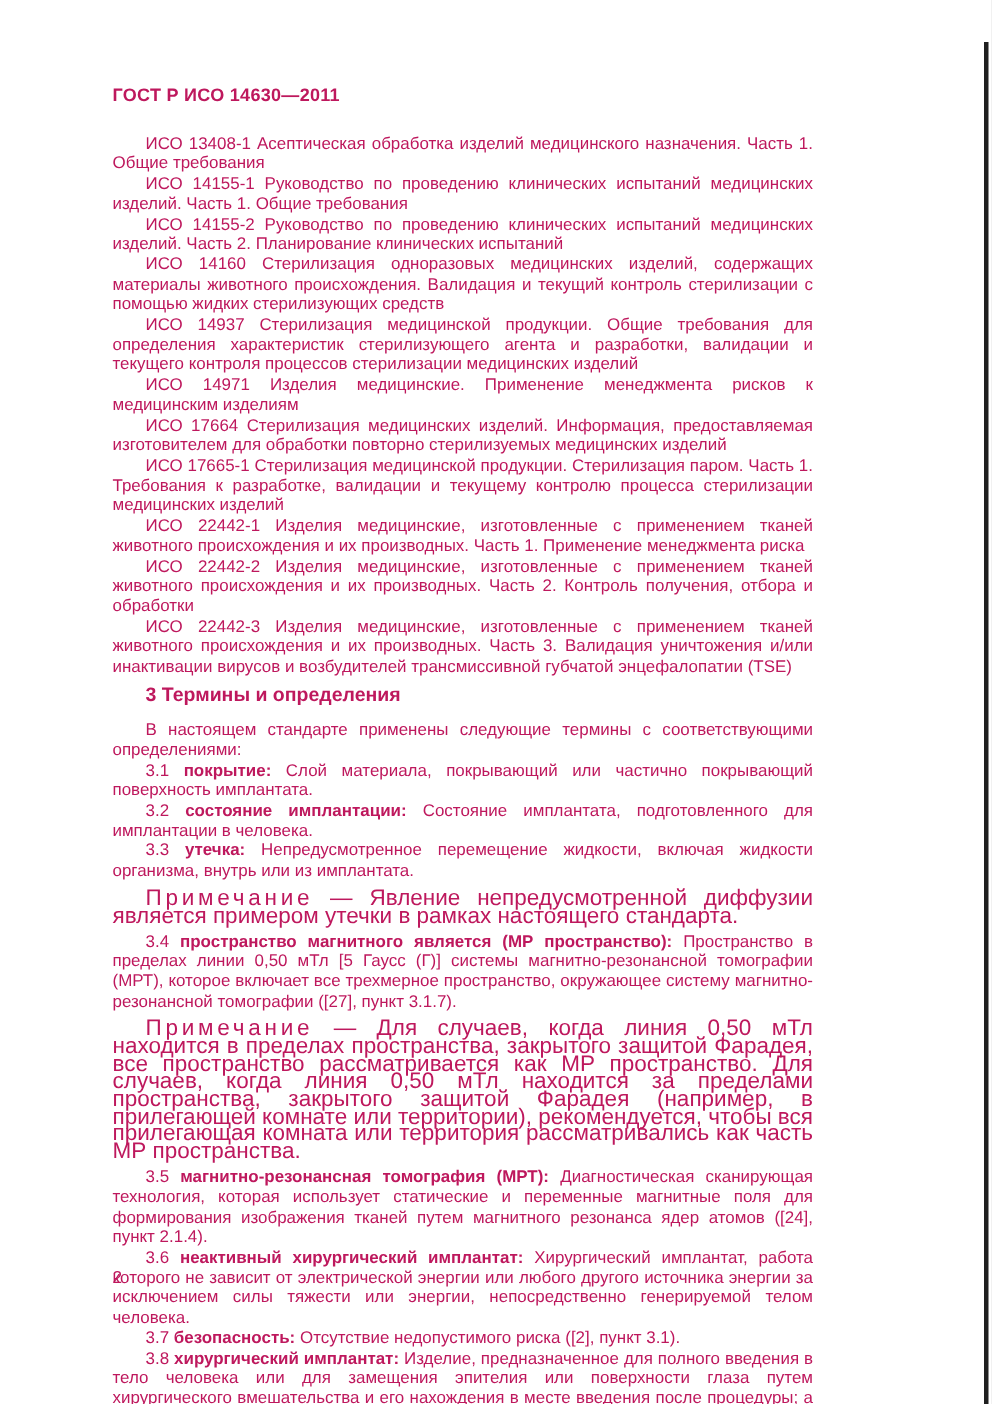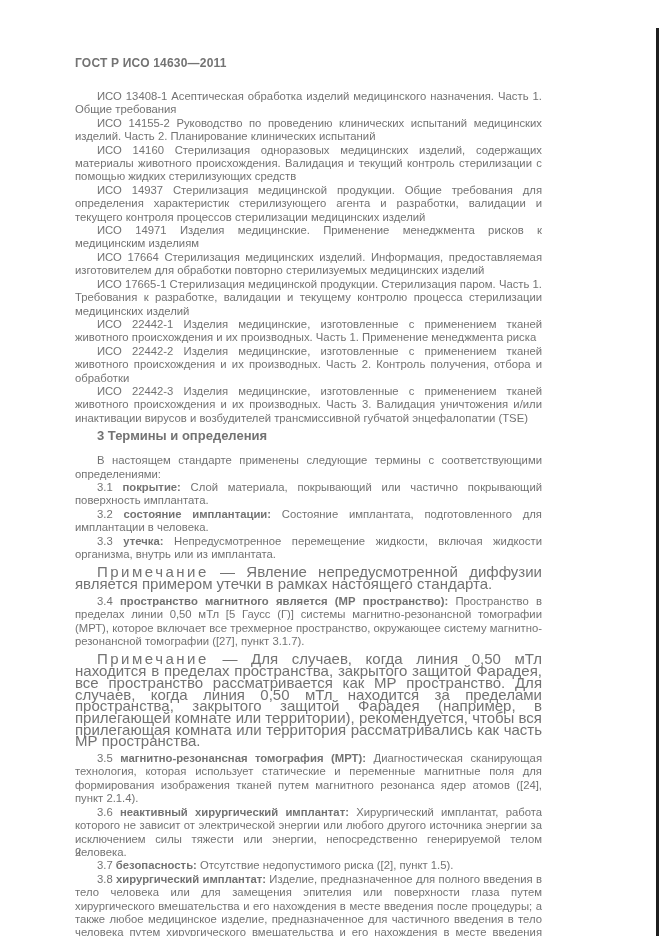--- a/index.html
+++ b/index.html
@@ -1,21 +1,21 @@
 <!DOCTYPE html>
 <html lang="ru"><head>
 <meta charset="utf-8">
 <style>
   html,body{margin:0;padding:0;background:#e8e8e8;}
   .page{
     position:relative;
     width:661px;height:936px;
     background:#ffffff;
     font-family:"Liberation Sans", sans-serif;
-    color:#737373;
+    color:#be185d;
     overflow:hidden;
   }
   .content{
     position:absolute;
     left:75px;top:56px;
     width:467px;
   }
   .running-header{
     font-size:12px;
     font-weight:bold;
@@ -58,20 +58,21 @@
 </style>
 </head>
 <body>
 
 <div class="page">
   <div class="content">
 
     <div class="running-header">ГОСТ Р ИСО 14630—2011</div>
 
     <p class="body-par">ИСО 13408-1 Асептическая обработка изделий медицинского назначения. Часть 1. Общие требования</p>
+    <p class="body-par">ИСО 14155-1 Руководство по проведению клинических испытаний медицинских изделий. Часть 1. Общие требования</p>
     <p class="body-par">ИСО 14155-2 Руководство по проведению клинических испытаний медицинских изделий. Часть 2. Планирование клинических испытаний</p>
     <p class="body-par">ИСО 14160 Стерилизация одноразовых медицинских изделий, содержащих материалы животного происхождения. Валидация и текущий контроль стерилизации с помощью жидких стерилизующих средств</p>
     <p class="body-par">ИСО 14937 Стерилизация медицинской продукции. Общие требования для определения характеристик стерилизующего агента и разработки, валидации и текущего контроля процессов стерилизации медицинских изделий</p>
     <p class="body-par">ИСО 14971 Изделия медицинские. Применение менеджмента рисков к медицинским изделиям</p>
     <p class="body-par">ИСО 17664 Стерилизация медицинских изделий. Информация, предоставляемая изготовителем для обработки повторно стерилизуемых медицинских изделий</p>
     <p class="body-par">ИСО 17665-1 Стерилизация медицинской продукции. Стерилизация паром. Часть 1. Требования к разработке, валидации и текущему контролю процесса стерилизации медицинских изделий</p>
     <p class="body-par">ИСО 22442-1 Изделия медицинские, изготовленные с применением тканей животного происхождения и их производных. Часть 1. Применение менеджмента риска</p>
     <p class="body-par">ИСО 22442-2 Изделия медицинские, изготовленные с применением тканей животного происхождения и их производных. Часть 2. Контроль получения, отбора и обработки</p>
     <p class="body-par">ИСО 22442-3 Изделия медицинские, изготовленные с применением тканей животного происхождения и их производных. Часть 3. Валидация уничтожения и/или инактивации вирусов и возбудителей трансмиссивной губчатой энцефалопатии (TSE)</p>
 
@@ -88,21 +89,21 @@
     <p class="note"><span class="note-label">Примечание</span> <span>— Явление непредусмотренной диффузии является примером утечки в рамках настоящего стандарта.</span></p>
 
     <p class="body-par"><span>3.4</span> <span class="t-name">пространство магнитного является (МР пространство):</span> <span>Пространство в пределах линии 0,50 мТл [5 Гаусс (Г)] системы магнитно-резонансной томографии (МРТ), которое включает все трехмерное пространство, окружающее систему магнитно-резонансной томографии ([27], пункт 3.1.7).</span></p>
 
     <p class="note"><span class="note-label">Примечание</span> <span>— Для случаев, когда линия 0,50 мТл находится в пределах пространства, закрытого защитой Фарадея, все пространство рассматривается как МР пространство. Для случаев, когда линия 0,50 мТл находится за пределами пространства, закрытого защитой Фарадея (например, в прилегающей комнате или территории), рекомендуется, чтобы вся прилегающая комната или территория рассматривались как часть МР пространства.</span></p>
 
     <p class="body-par"><span>3.5</span> <span class="t-name">магнитно-резонансная томография (МРТ):</span> <span>Диагностическая сканирующая технология, которая использует статические и переменные магнитные поля для формирования изображения тканей путем магнитного резонанса ядер атомов ([24], пункт 2.1.4).</span></p>
 
     <p class="body-par"><span>3.6</span> <span class="t-name">неактивный хирургический имплантат:</span> <span>Хирургический имплантат, работа которого не зависит от электрической энергии или любого другого источника энергии за исключением силы тяжести или энергии, непосредственно генерируемой телом человека.</span></p>
 
-    <p class="body-par"><span>3.7</span> <span class="t-name">безопасность:</span> <span>Отсутствие недопустимого риска ([2], пункт 1.5).</span></p>
+    <p class="body-par"><span>3.7</span> <span class="t-name">безопасность:</span> <span>Отсутствие недопустимого риска ([2], пункт 3.1).</span></p>
 
     <p class="body-par"><span>3.8</span> <span class="t-name">хирургический имплантат:</span> <span>Изделие, предназначенное для полного введения в тело человека или для замещения эпителия или поверхности глаза путем хирургического вмешательства и его нахождения в месте введения после процедуры; а также любое медицинское изделие, предназначенное для частичного введения в тело человека путем хирургического вмешательства и его нахождения в месте введения после процедуры не менее чем на 30 дней.</span></p>
 
   </div>
 
   <div class="page-number">2</div>
 
   <div class="artifact-right"></div>
 </div>
 

